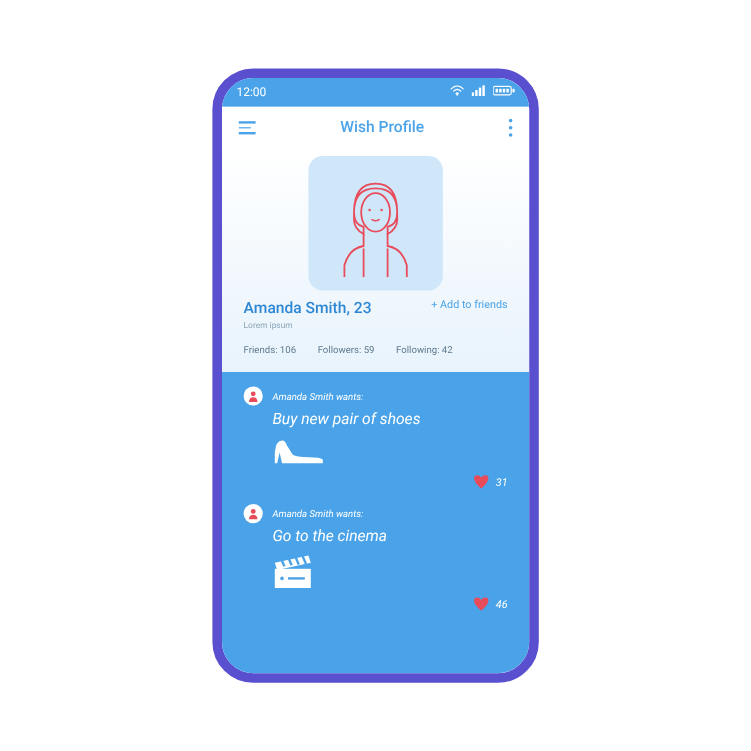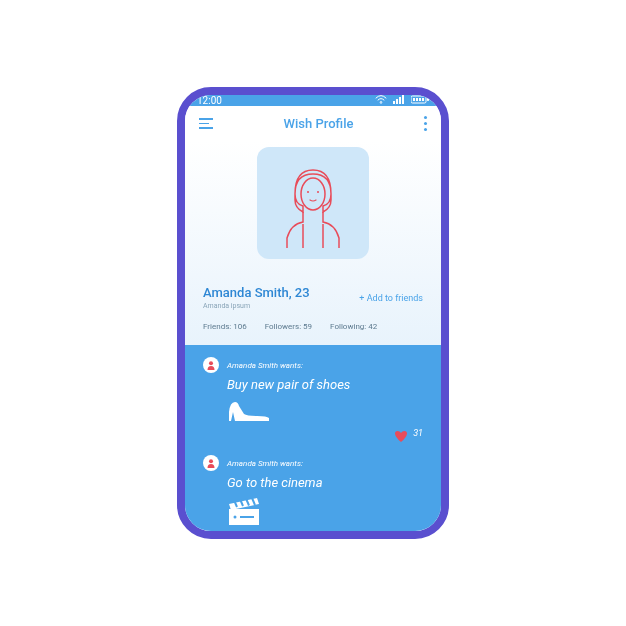--- a/index.html
+++ b/index.html
@@ -7,21 +7,21 @@
     width: 626px;
     height: 626px;
     background: #fff;
     font-family: -apple-system, BlinkMacSystemFont, "Segoe UI", Roboto, sans-serif;
     display: flex;
     align-items: center;
     justify-content: center;
   }
   .phone {
     width: 272px;
-    height: 452px;
+    height: 512px;
     border: 8px solid #5a4fcf;
     border-radius: 34px;
     overflow: hidden;
     position: relative;
     display: flex;
     flex-direction: column;
   }
   .status-bar {
     background: #4aa3e8;
     height: 24px;
@@ -53,37 +53,37 @@
   .avatar-box {
     width: 112px;
     height: 112px;
     background: #cfe7f9;
     border-radius: 12px;
     margin: 0 auto;
     display: flex;
     align-items: center;
     justify-content: center;
   }
-  .name-row { display: flex; align-items: center; justify-content: space-between; margin-top: 26px; }
+  .name-row { display: flex; align-items: flex-start; justify-content: space-between; margin-top: 8px; }
   .name { color: #2e87d4; font-size: 13px; font-weight: 500; }
   .lorem { color: #8aa5b8; font-size: 7px; margin-top: 2px; }
   .add-friends { color: #4aa3e8; font-size: 9px; }
   .stats { display: flex; gap: 18px; margin-top: 12px; }
   .stat { font-size: 8px; color: #5d7a8f; }
   .wishes { flex: 1; background: #4aa3e8; padding: 12px 0 8px; }
   .wish-item { padding: 0 18px 8px; position: relative; font-style: italic; }
   .wish-head { display: flex; align-items: center; gap: 8px; }
   .wish-avatar {
     width: 16px; height: 16px; border-radius: 50%;
     background: #fff; display:flex;align-items:center;justify-content:center;
   }
   .wish-author { color: #fff; font-size: 8px; }
   .wish-title { color: #fff; font-size: 13px; margin: 4px 0 6px 24px; }
   .wish-icon { margin-left: 24px; }
-  .wish-like { display: flex; justify-content: flex-end; gap: 5px; padding-right: 0; }
+  .wish-like { display: flex; align-items: center; justify-content: flex-end; gap: 5px; padding-right: 0; }
   .like-count { color: #fff; font-size: 9px; }
 </style>
 </head>
 <body>
 
 <div class="phone">
   <div class="status-bar">
     <span>12:00</span>
     <div class="status-right">
       <span>
@@ -134,21 +134,21 @@
         <ellipse cx="40" cy="36" rx="12" ry="16" fill="none" stroke="#e84c5a" stroke-width="1.5"></ellipse>
         <circle cx="35" cy="34" r="1" fill="#e84c5a"></circle>
         <circle cx="45" cy="34" r="1" fill="#e84c5a"></circle>
         <path d="M37 42 Q40 44 43 42" fill="none" stroke="#e84c5a" stroke-width="1.2" stroke-linecap="round"></path>
         <path d="M30 54 L30 64 Q18 66 14 80 L14 90 M50 54 L50 64 Q62 66 66 80 L66 90 M30 66 L30 90 M50 66 L50 90" fill="none" stroke="#e84c5a" stroke-width="1.5"></path>
       </svg>
     </div>
     <div class="name-row">
       <div>
         <div class="name">Amanda Smith, 23</div>
-        <div class="lorem">Amanda ipsum</div>
+        <div class="lorem">Lorem ipsum</div>
       </div>
       <div class="add-friends">+ Add to friends</div>
     </div>
     <div class="stats">
       <span class="stat">Friends: 106</span>
       <span class="stat">Followers: 59</span>
       <span class="stat">Following: 42</span>
     </div>
   </div>
 

